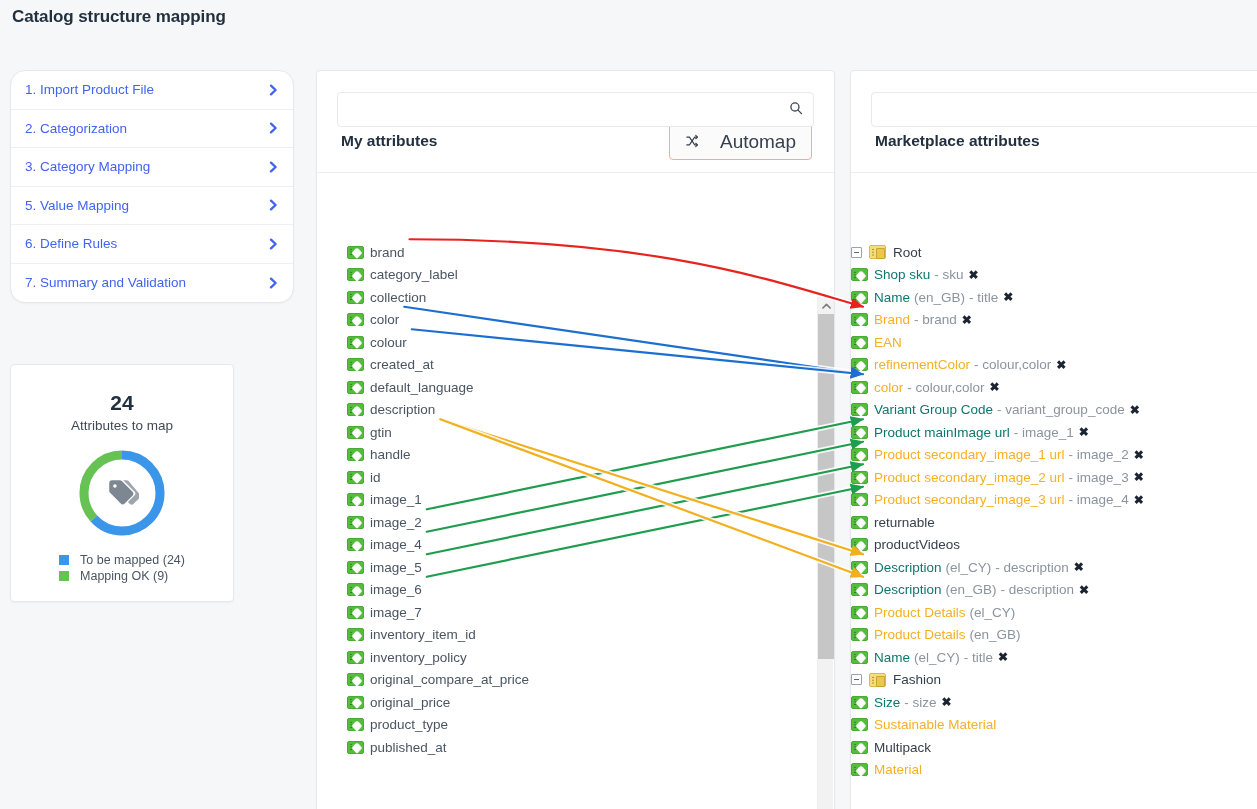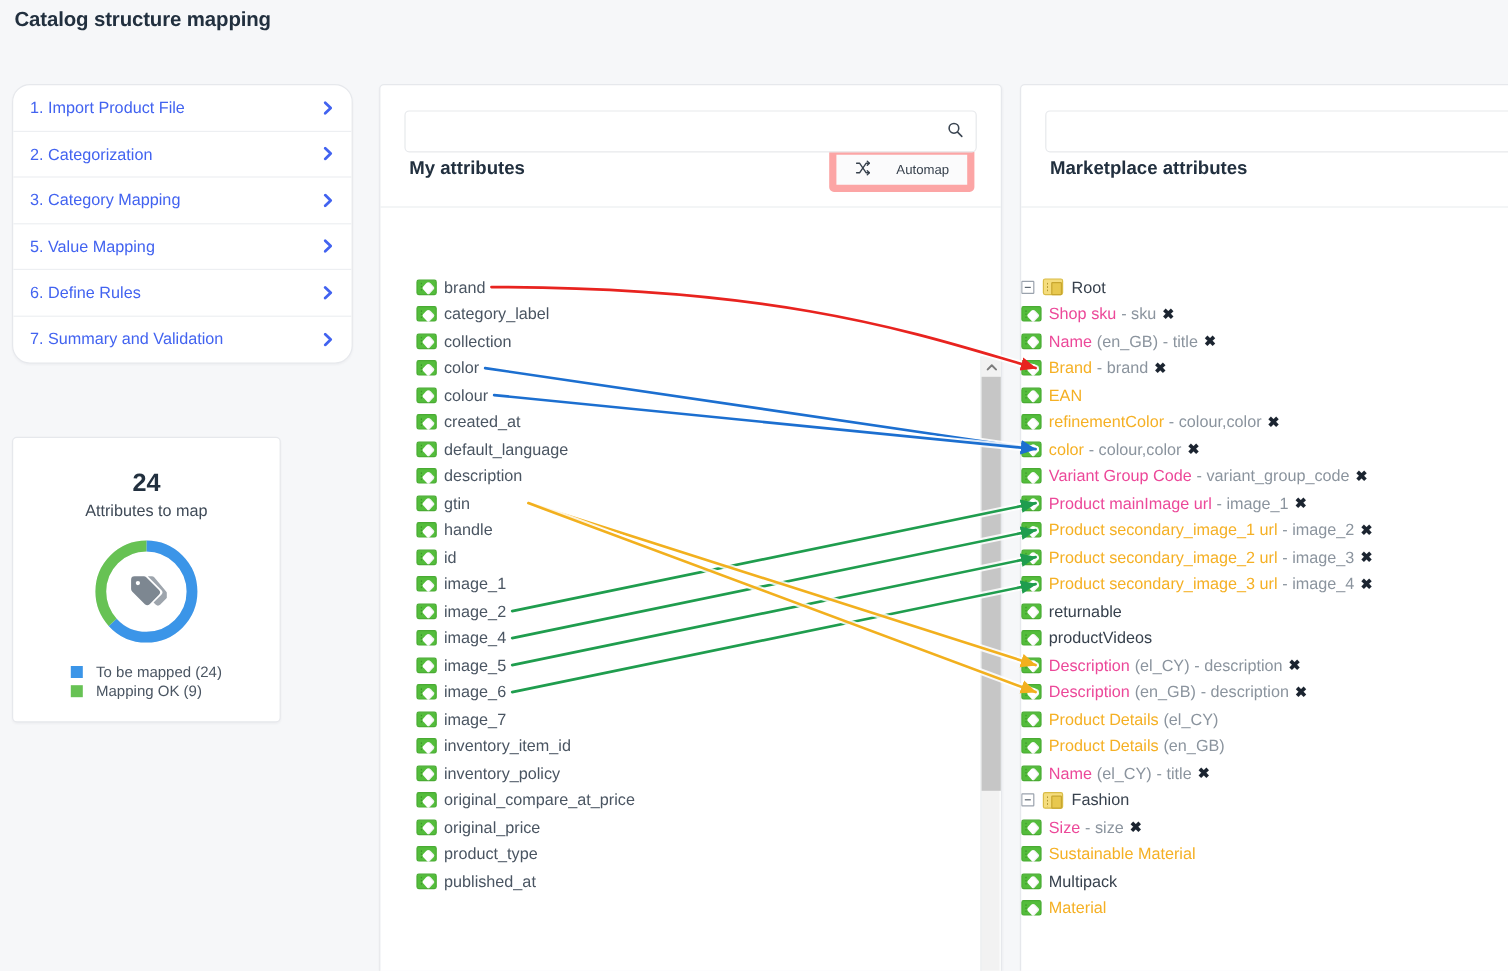--- a/index.html
+++ b/index.html
@@ -71,35 +71,35 @@
 
   .panel-head { height: 81px; position: relative; border-bottom: 1px solid #eceef1; }
   .panel-title {
     position: absolute; left: 24px; top: 40px;
     font-size: 15.5px; font-weight: bold; color: #22303f;
   }
   .automap-btn {
     position: absolute; right: 22px; top: 31px;
     display: flex; align-items: center; gap: 20px;
     height: 37px; padding: 0 15px;
-    background: #fbfbfc; border: 6px solid #fca5a5; border-radius: 4px;
-    font-size: 11px; color: #37414d; cursor: pointer;
+    background: #fbfbfc; border: 1px solid #fca5a5; border-radius: 4px;
+    font-size: 19px; color: #37414d; cursor: pointer;
   }
   .search-wrap { position: relative; margin: 21px 20px 0 20px; }
   .search-box {
     width: 100%; height: 35px;
     border: 1px solid #e7e9ec; border-radius: 4px; background: #fff;
     padding: 0 34px 0 11px; font-size: 13px; color: #37414d;
     font-family: "Liberation Sans", sans-serif; outline: none;
   }
   .search-icon { position: absolute; right: 11px; top: 9px; }
 
   
   .list { position: absolute; left: 0; right: 0; top: 156px; bottom: 0; overflow: hidden; }
-  .list-inner { padding-top: 1px; }
+  .list-inner { padding-top: 1px; margin-top: 13px; }
 
   .row {
     display: flex; align-items: center;
     height: 22.5px; padding-left: 30px;
     font-size: 13.5px; color: #4a5562; white-space: nowrap;
     cursor: pointer;
   }
   #list-right .row { padding-left: 0; }
 
   .tagicon {
@@ -143,21 +143,21 @@
     background-image: radial-gradient(circle, #a88c25 0.6px, transparent 0.7px);
     background-size: 2px 2.8px;
   }
   .foldericon::after {
     content: ""; position: absolute; left: 5.5px; top: 2px;
     width: 7px; height: 9px; background: #e8c84f;
     border: 1px solid #c8a62f; border-radius: 1px;
   }
 
   .nm { font-weight: normal; }
-  .nm.req { color: #ec4899; text-align: right; }
+  .nm.req { color: #0f766e; text-align: right; }
   .nm.opt { color: #f5b024; }
   .nm.plain { color: #37414d; }
   .src { color: #8b949e; margin-left: 4px; }
   .rm { margin-left: 5px; color: #1b2430; font-weight: bold; font-size: 12px; cursor: pointer; }
 
   .ind1 { padding-left: 18px; }
   .ind2 { padding-left: 50px; }
   .ind3 { padding-left: 72px; }
 
   

